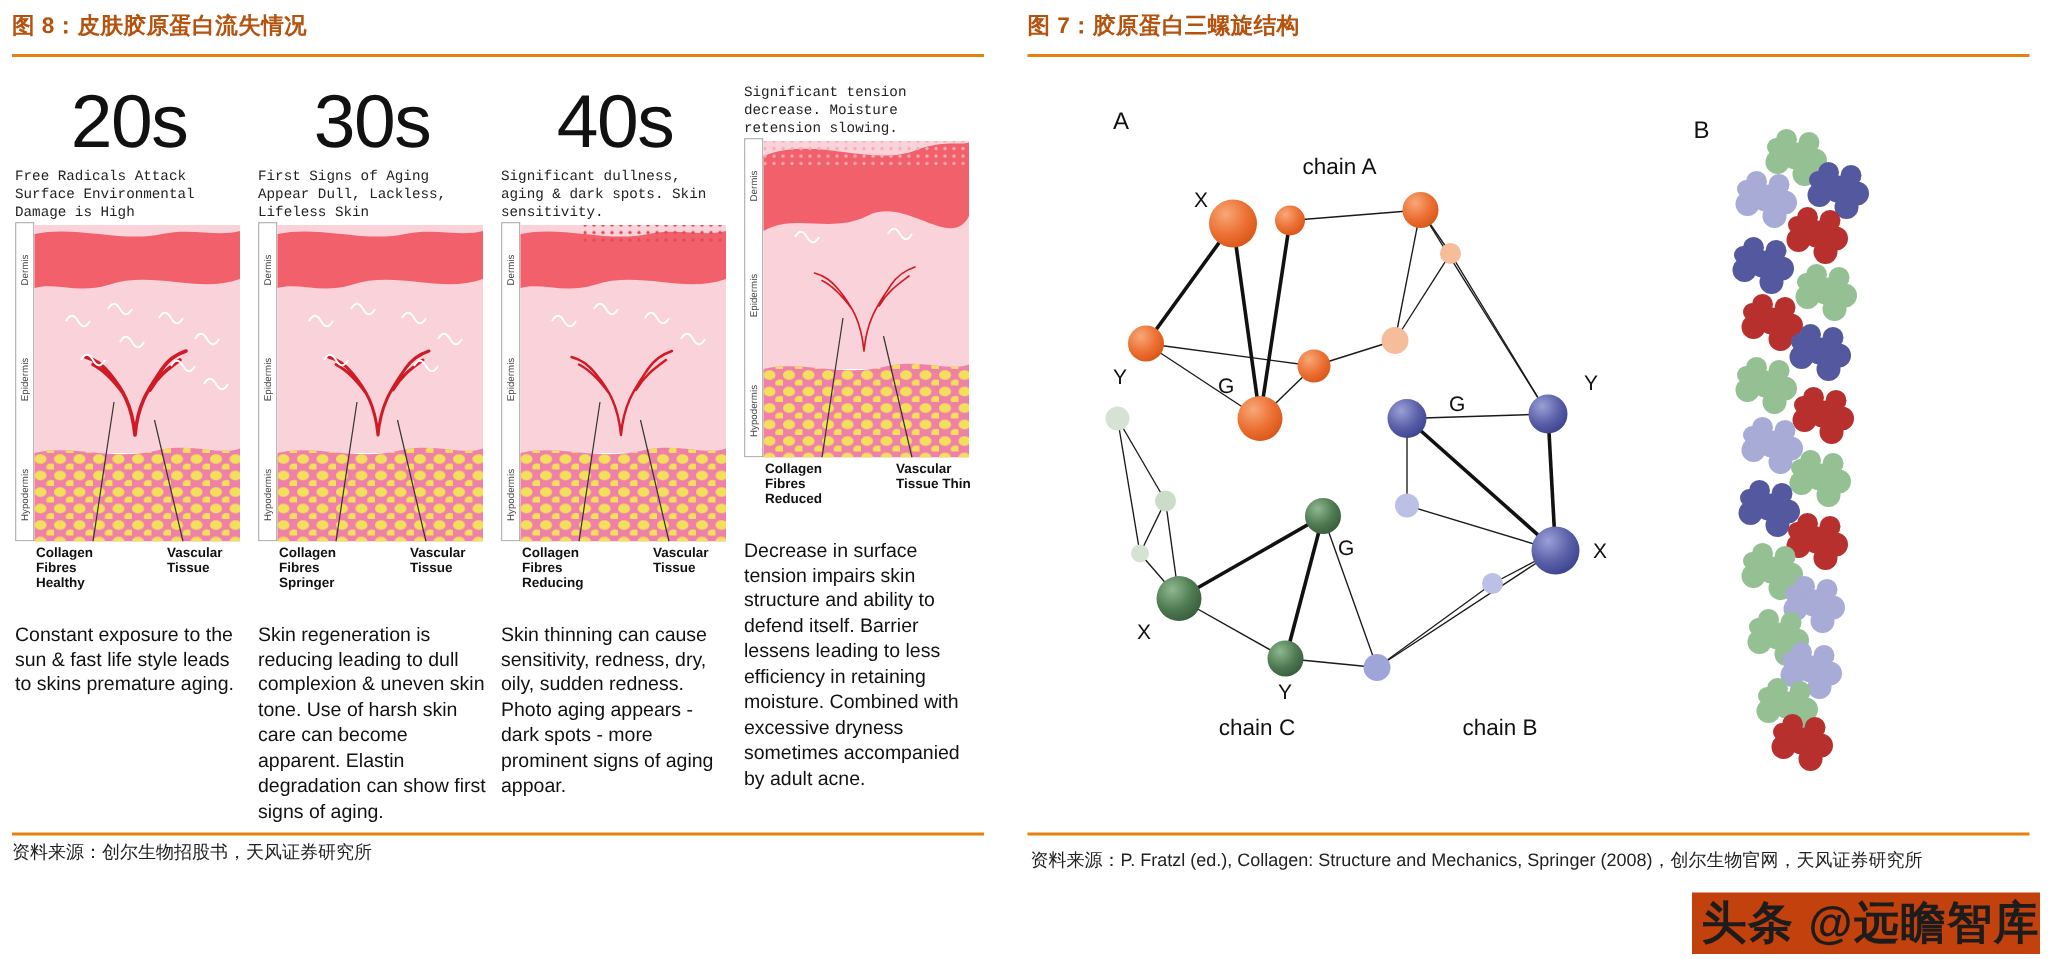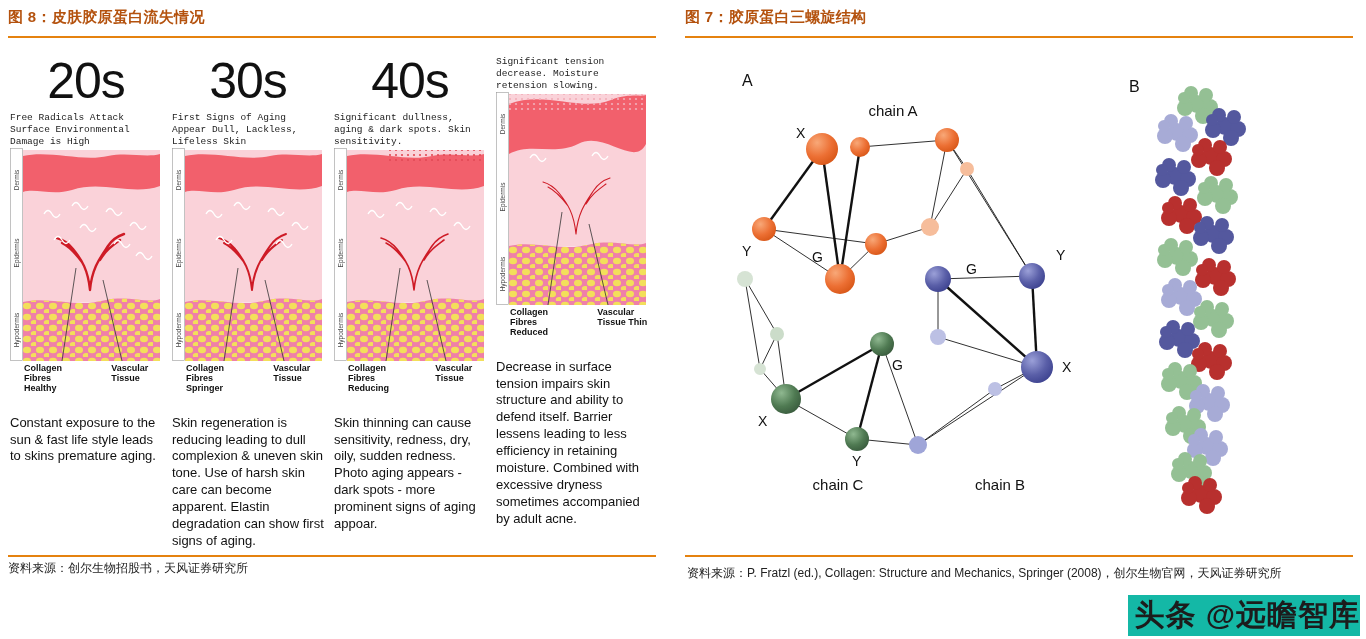--- a/index.html
+++ b/index.html
@@ -49,21 +49,21 @@
   .stage-3 .f2, .stage-3 .f4, .stage-3 .f5, .stage-3 .f6, .stage-3 .f7, .stage-3 .f8 { display:none; }
 
   
   svg.network { position:absolute; left:15px; top:62px; width:430px; height:450px; }
   svg.helix   { position:absolute; left:440px; top:70px; width:140px; height:450px; }
   .pl  { font-size:16px; fill:#111; }
   .cap { font-size:15px; fill:#111; }
   .rl  { font-size:14px; fill:#111; }
 
   .watermark { position:absolute; right:6px; bottom:3px; font-size:30px; font-weight:700;
-    color:#1c1c1c; letter-spacing:1px; background:#14b8a6; padding-left:6px; z-index:5; }
+    color:#1c1c1c; letter-spacing:1px; background:#c2410c; padding-left:6px; z-index:5; }
 
   .hiddefs { position:absolute; width:0; height:0; }
 </style>
 </head>
 <body>
 
 <svg class="hiddefs" aria-hidden="true">
   <defs>
     <pattern id="fat" width="13" height="11" patternUnits="userSpaceOnUse">
       <ellipse cx="4" cy="4" rx="4" ry="3.2" fill="#F3DF5A"></ellipse>

